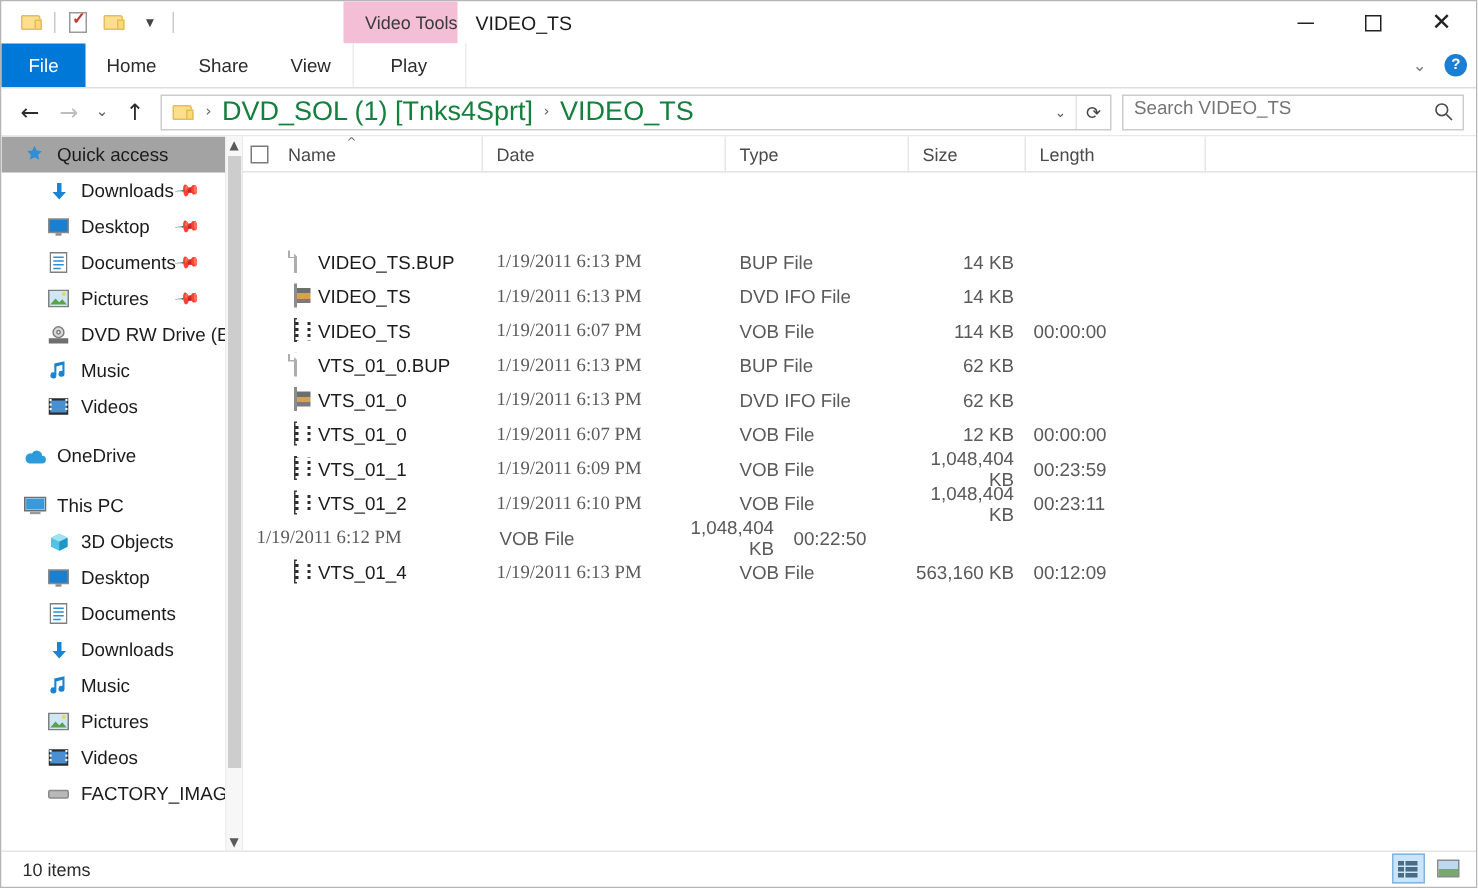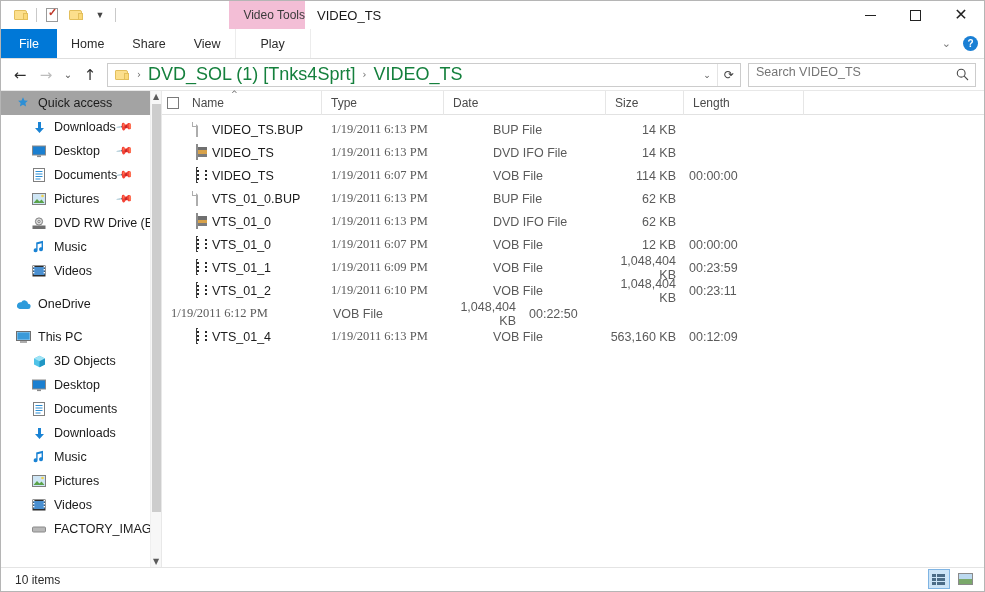--- a/index.html
+++ b/index.html
@@ -388,20 +388,21 @@
     background: #cdcdcd;
   }
 
   
   .filepane {
     flex: 1 1 auto;
     display: flex;
     flex-direction: column;
     min-width: 0;
     border-left: 1px solid #e8e8e8;
+    gap: 45px;
   }
   .colhead {
     height: 24px;
     flex: 0 0 24px;
     display: flex;
     align-items: center;
     border-bottom: 1px solid #e2e2e2;
     background: #ffffff;
     position: relative;
     box-sizing: border-box;
@@ -884,25 +885,25 @@
     <div class="filepane">
 
       <div class="colhead">
         <div class="ch ch-check">
             <span class="box"></span>
           </div>
         <div class="ch" style="width:139px">
           <span>Name</span>
           <span class="sortcaret">^</span>
         </div>
+        <div class="ch" style="width:162px">
+          <span>Date</span>
+        </div>
         <div class="ch" style="width:122px">
           <span>Type</span>
-        </div>
-        <div class="ch" style="width:162px">
-          <span>Date</span>
         </div>
         <div class="ch" style="width:78px">
           <span>Size</span>
         </div>
         <div class="ch" style="width:120px">
           <span>Length</span>
         </div>
       </div>
 
       <div class="rows">

